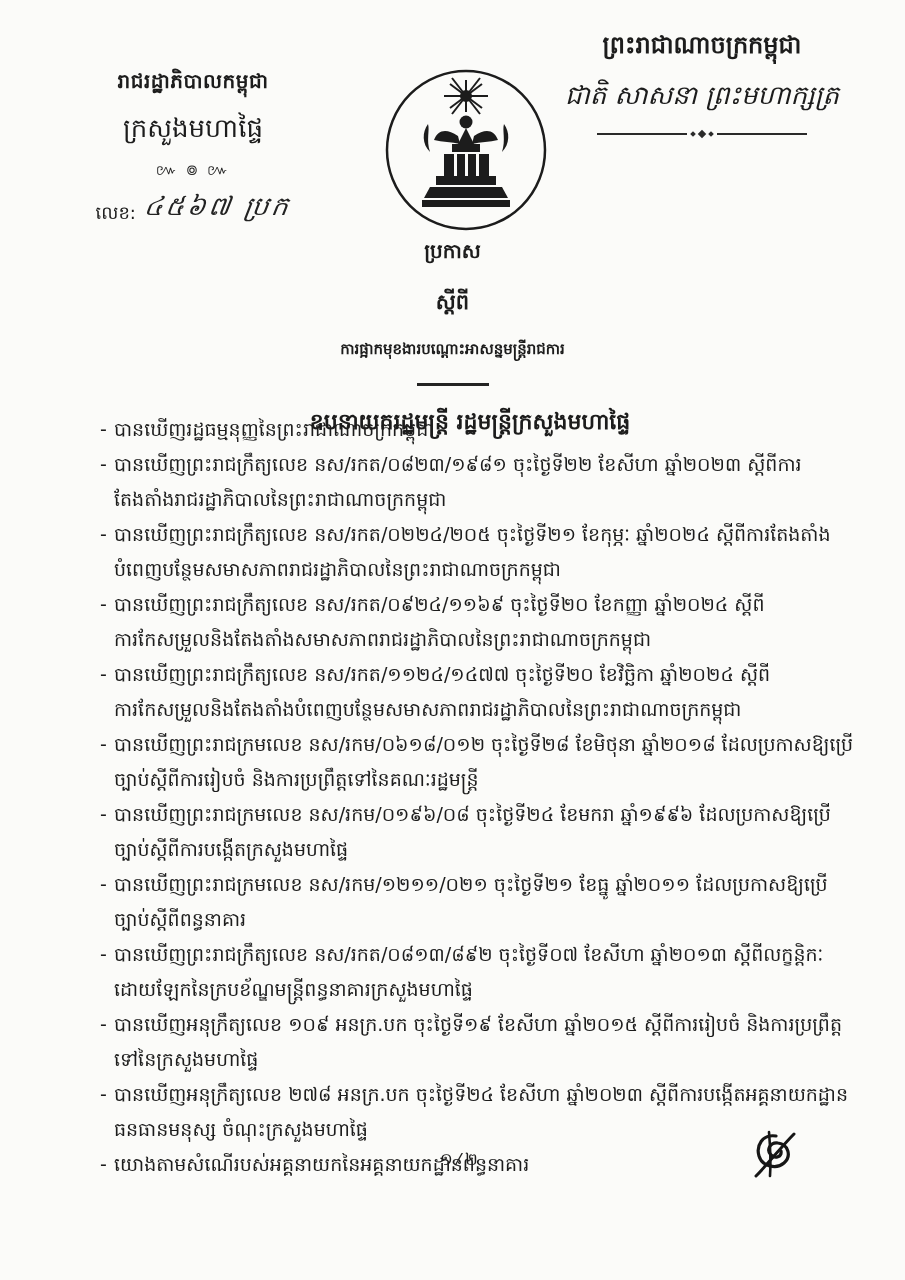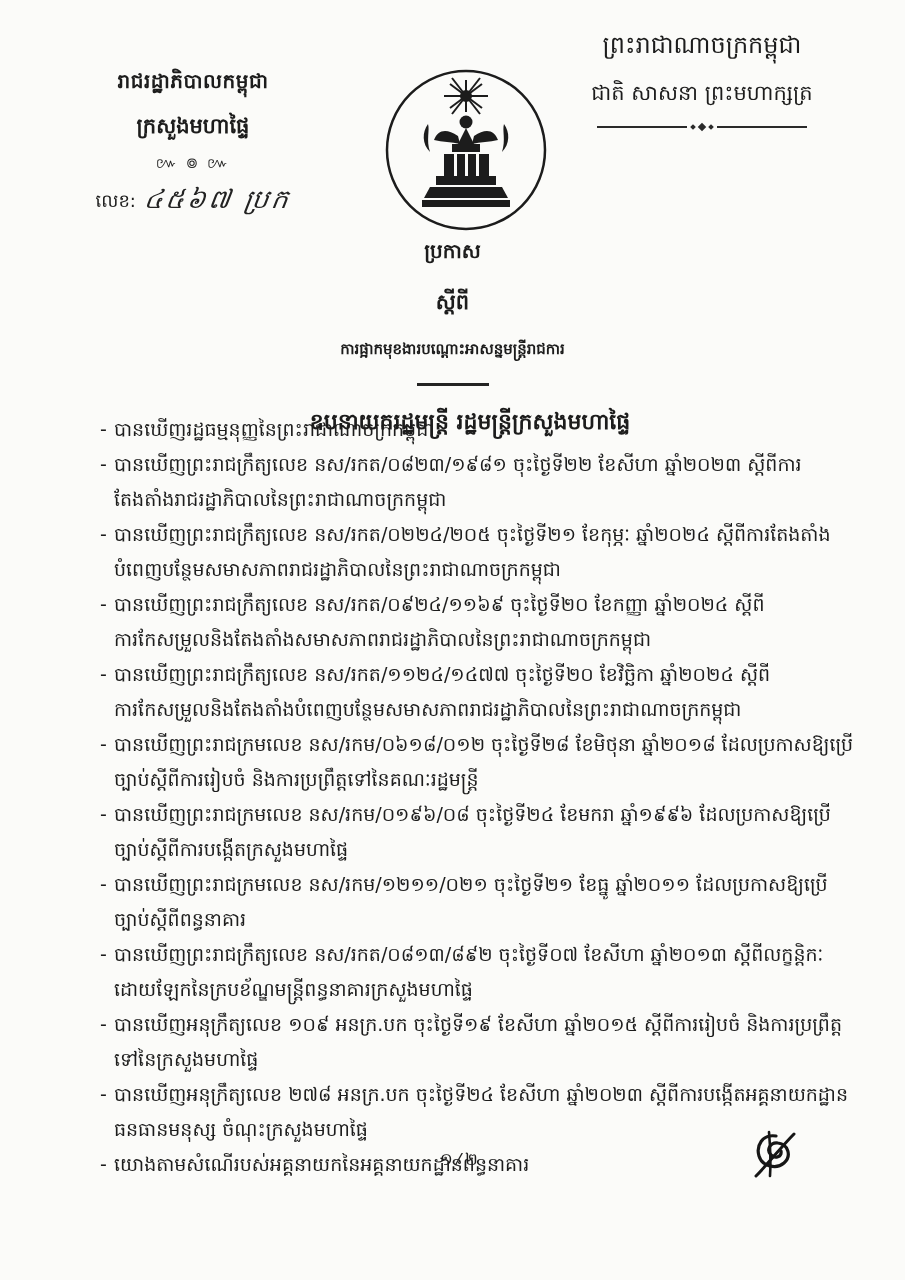--- a/index.html
+++ b/index.html
@@ -15,39 +15,39 @@
     overflow: hidden;
   }
   
   .header-left {
     position: absolute;
     top: 68px; left: 48px;
     width: 290px;
     text-align: center;
   }
   .hl-govt  { font-size: 20px; font-weight: bold; letter-spacing: .5px; }
-  .hl-min   { font-size: 21px; font-weight: bold; margin-top: 14px; }
+  .hl-min   { font-size: 26px; font-weight: normal; margin-top: 14px; }
   .hl-orn   { font-size: 15px; margin-top: 10px; letter-spacing: 2px; color: #222; }
-  .hl-num   { margin-top: 8px; font-size: 18px; display: flex; justify-content: center; gap: 8px; align-items: center; }
+  .hl-num   { margin-top: 8px; font-size: 18px; display: flex; justify-content: center; gap: 8px; align-items: flex-end; }
   .handwritten {
     font-style: italic;
     font-size: 26px;
     letter-spacing: 3px;
     transform: skewX(-8deg);
     display: inline-block;
     color: #222;
   }
   .header-right {
     position: absolute;
     top: 30px; right: 38px;
     width: 330px;
     text-align: center;
   }
-  .hr-kingdom { font-size: 24px; font-weight: normal; }
-  .hr-motto   { font-size: 21px; margin-top: 14px; }
+  .hr-kingdom { font-size: 24px; font-weight: bold; }
+  .hr-motto   { font-size: 26px; margin-top: 14px; font-style: italic; }
   .hr-divider { margin: 14px auto 0; width: 210px; display: flex; align-items: center; justify-content: center; gap: 4px; }
   .hr-divider .rule { flex: 1; height: 1.5px; background: #2a2a2a; }
   .hr-divider .gem  { width: 6px; height: 6px; background: #2a2a2a; transform: rotate(45deg); }
   .hr-divider .gem.small { width: 4px; height: 4px; }
   
   .emblem {
     position: absolute;
     top: 66px; left: 382px;
     width: 168px; height: 168px;
   }

